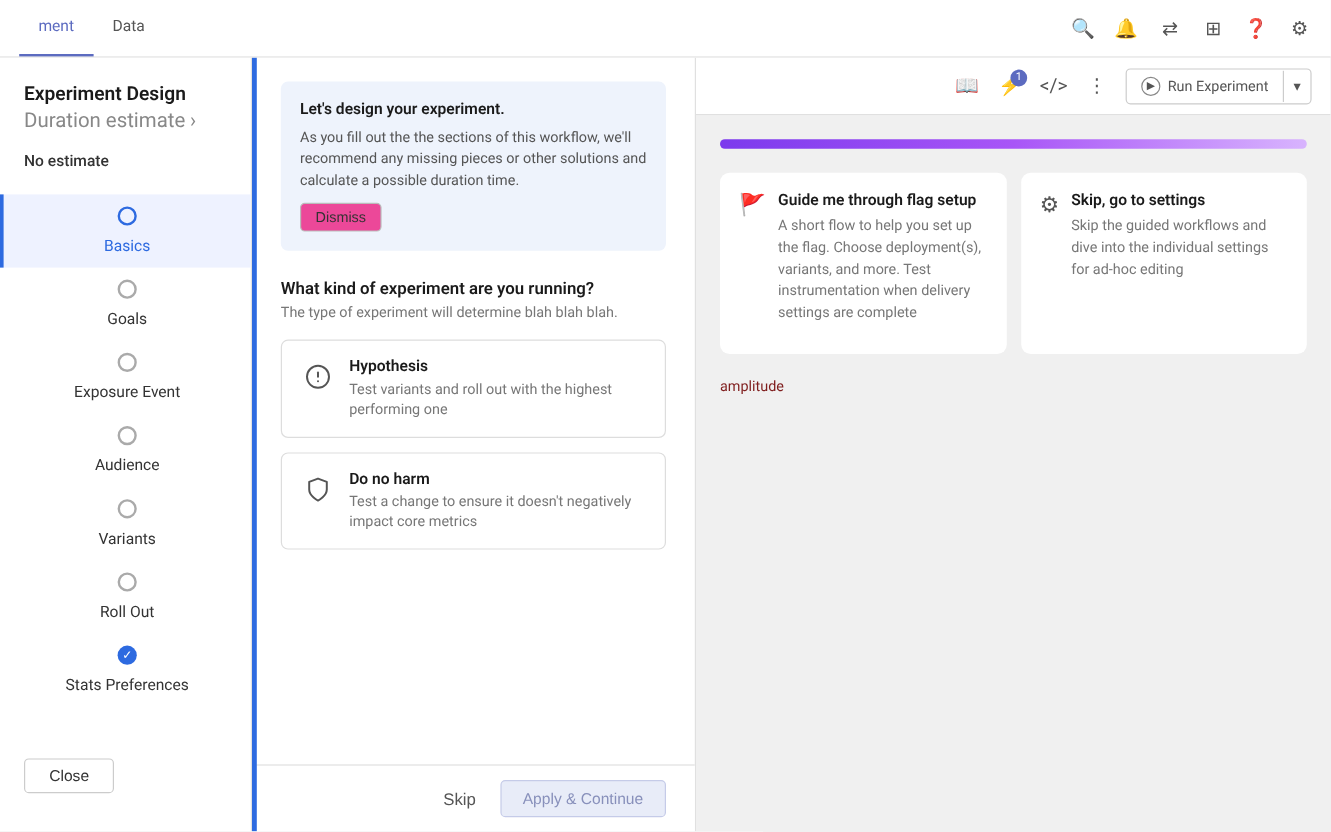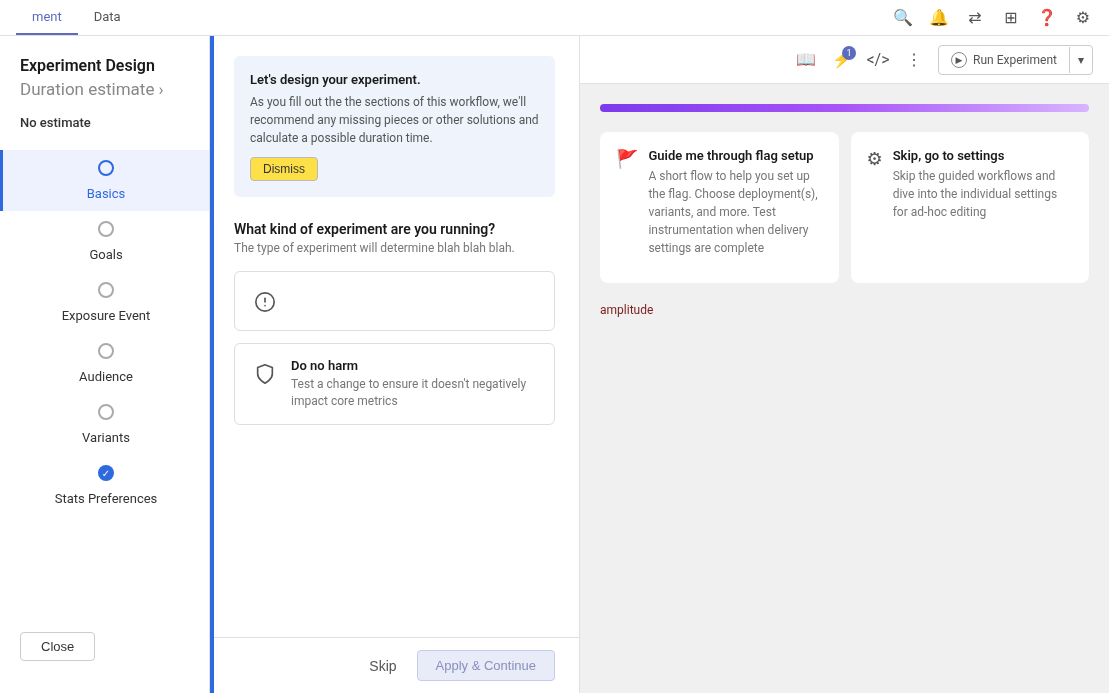--- a/index.html
+++ b/index.html
@@ -9,21 +9,21 @@
       background: #f5f5f5;
       width: 1109px;
       height: 693px;
       overflow: hidden;
       display: flex;
       flex-direction: column;
     }
 
     
     .top-nav {
-      height: 36px;
+      height: 48px;
       background: #fff;
       border-bottom: 1px solid #e0e0e0;
       display: flex;
       align-items: center;
       justify-content: flex-end;
       padding: 0 16px;
       gap: 16px;
       flex-shrink: 0;
     }
     .top-nav .nav-tabs {
@@ -205,21 +205,21 @@
       margin-bottom: 6px;
     }
     .info-box-text {
       font-size: 12px;
       color: #555;
       line-height: 1.5;
       margin-bottom: 10px;
     }
     .dismiss-button {
       border: 1px solid #bbb;
-      background: #fde047;
+      background: #ec4899;
       padding: 4px 12px;
       border-radius: 4px;
       font-size: 12px;
       cursor: pointer;
       color: #333;
     }
 
     
     .section-title {
       font-size: 14px;
@@ -451,20 +451,24 @@
     </div>
     <div class="sidebar-nav-item">
       <div class="circle"></div>
       <span>Audience</span>
     </div>
     <div class="sidebar-nav-item">
       <div class="circle"></div>
       <span>Variants</span>
     </div>
     <div class="sidebar-nav-item">
+      <div class="circle"></div>
+      <span>Roll Out</span>
+    </div>
+    <div class="sidebar-nav-item">
       <div class="check-icon"></div>
       <span>Stats Preferences</span>
     </div>
 
     <div class="sidebar-footer">
       <button class="close-button">Close</button>
     </div>
   </div>
 
   <div class="center-panel">
@@ -480,20 +484,24 @@
       <div class="section-title">What kind of experiment are you running?</div>
       <div class="section-subtitle">The type of experiment will determine blah blah blah.</div>
 
       <div class="option-card">
         <div class="option-card-icon">
           <svg width="22" height="22" viewBox="0 0 24 24" fill="none" stroke="#555" stroke-width="1.8" stroke-linecap="round" stroke-linejoin="round">
             <circle cx="12" cy="12" r="10"></circle>
             <line x1="12" y1="8" x2="12" y2="12"></line>
             <line x1="12" y1="16" x2="12.01" y2="16"></line>
           </svg>
+        </div>
+        <div class="option-card-body">
+          <div class="option-card-title">Hypothesis</div>
+          <div class="option-card-desc">Test variants and roll out with the highest performing one</div>
         </div>
       </div>
 
       <div class="option-card">
         <div class="option-card-icon">
           <svg width="22" height="22" viewBox="0 0 24 24" fill="none" stroke="#555" stroke-width="1.8" stroke-linecap="round" stroke-linejoin="round">
             <path d="M12 22s8-4 8-10V5l-8-3-8 3v7c0 6 8 10 8 10z"></path>
           </svg>
         </div>
         <div class="option-card-body">

